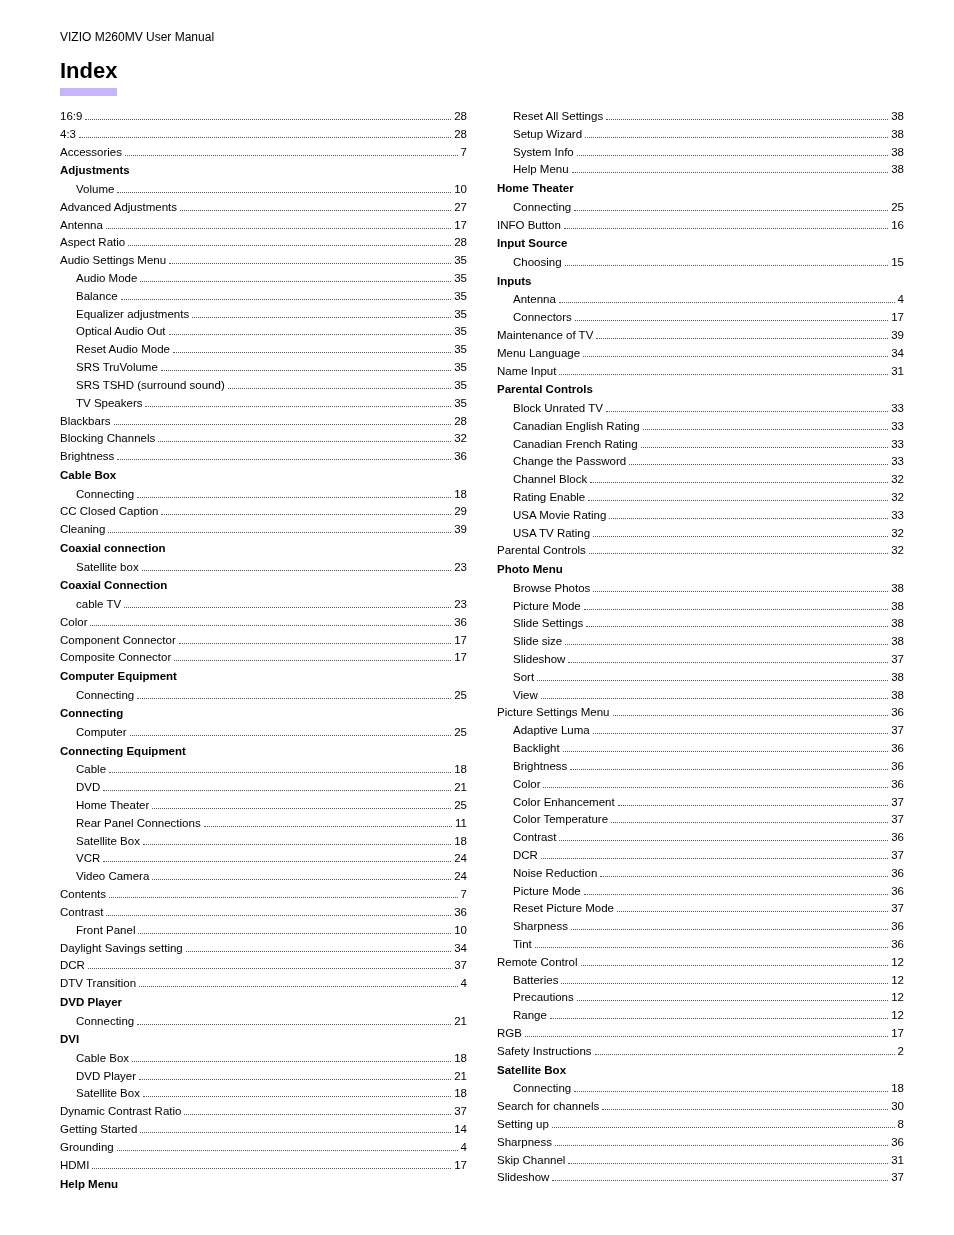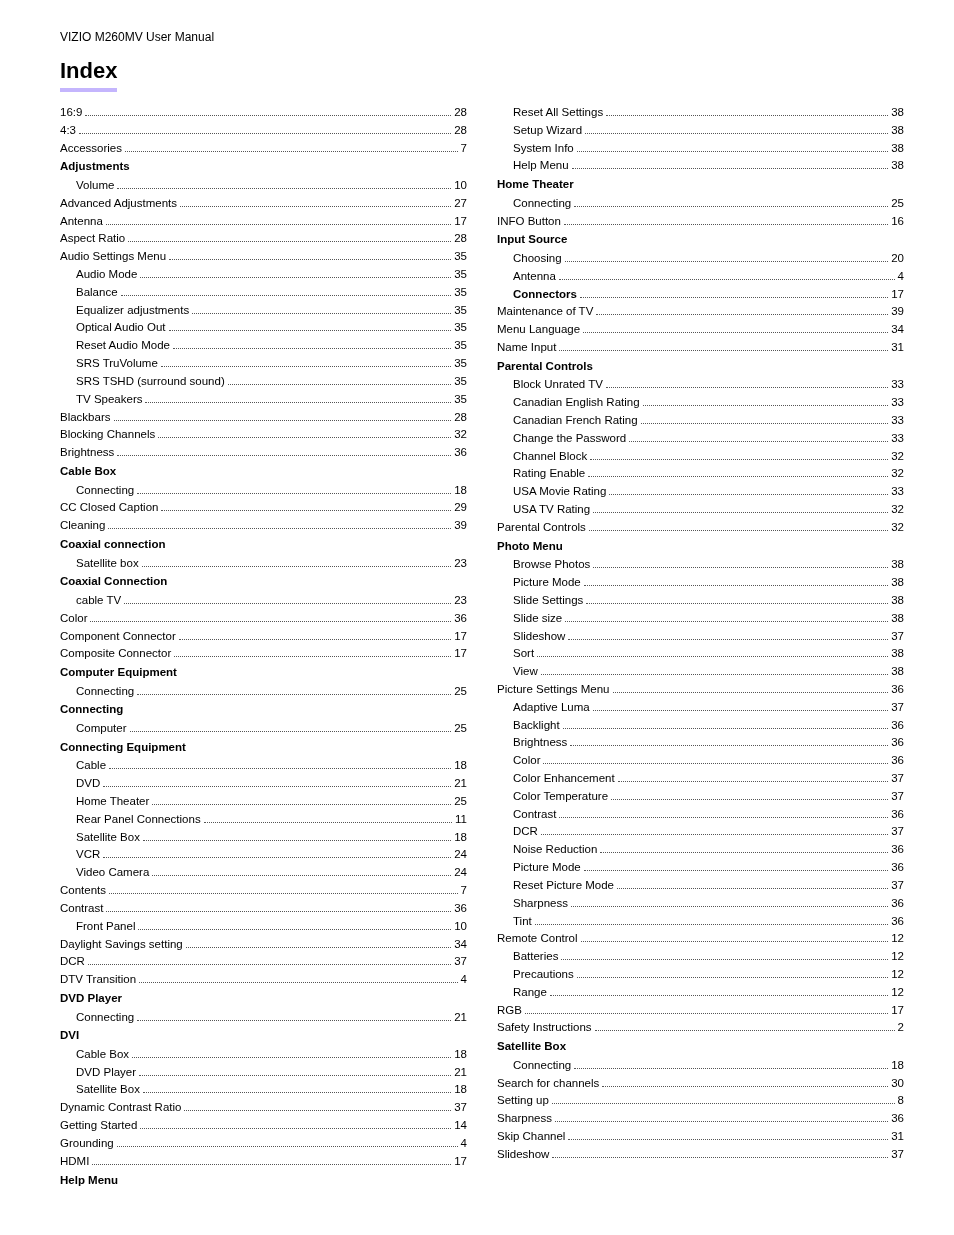--- a/index.html
+++ b/index.html
@@ -9,21 +9,21 @@
       font-size: 12px;
       color: #000;
       width: 954px;
       min-height: 1235px;
       padding: 30px 50px 30px 60px;
     }
     .page-title {
       font-size: 22px;
       font-weight: bold;
       margin-bottom: 12px;
-      border-bottom: 4px solid #c4b5fd;
+      border-bottom: 8px solid #c4b5fd;
       padding-bottom: 4px;
       display: inline-block;
     }
     .index-container {
       display: flex;
       gap: 30px;
     }
     .index-column {
       flex: 1;
     }
@@ -356,29 +356,30 @@
       </div>
       <div class="index-row">
         <span class="label">INFO Button</span>
         <span class="fill"></span>
         <span class="pagenum">16</span>
       </div>
       <div class="section-label">Input Source</div>
       <div class="index-row">
         <span class="label" style="padding-left: 16px;">Choosing</span>
         <span class="fill"></span>
-        <span class="pagenum">20</span>
-      </div>
+        <span class="pagenum">15</span>
+      </div>
+      <div class="section-label">Inputs</div>
       <div class="index-row">
         <span class="label" style="padding-left: 16px;">Antenna</span>
         <span class="fill"></span>
         <span class="pagenum">4</span>
       </div>
       <div class="index-row">
-        <span class="label" style="padding-left: 16px; font-weight: bold;">Connectors</span>
+        <span class="label" style="padding-left: 16px;">Connectors</span>
         <span class="fill"></span>
         <span class="pagenum">17</span>
       </div>
       <div class="index-row">
         <span class="label">Maintenance of TV</span>
         <span class="fill"></span>
         <span class="pagenum">39</span>
       </div>
       <div class="index-row">
         <span class="label">Menu Language</span>

